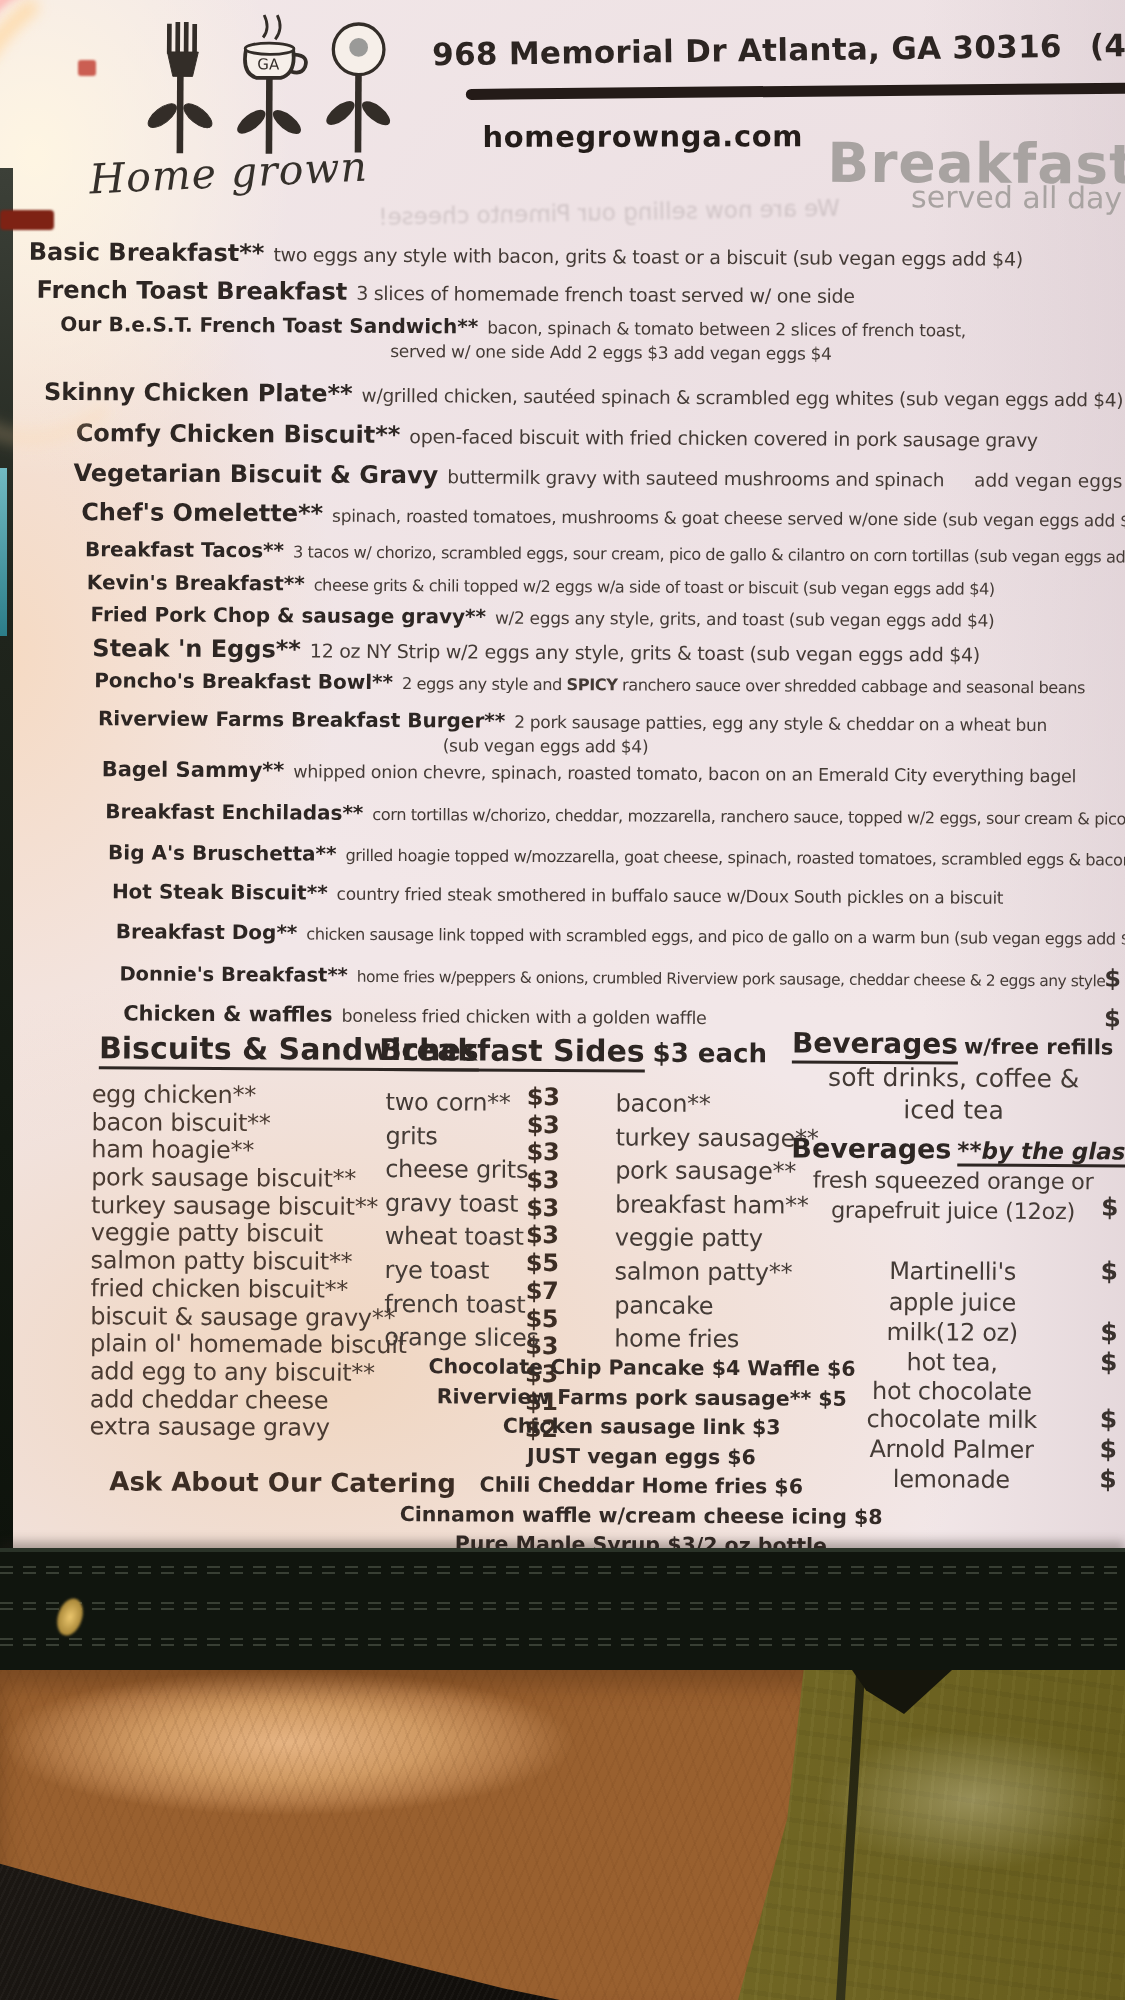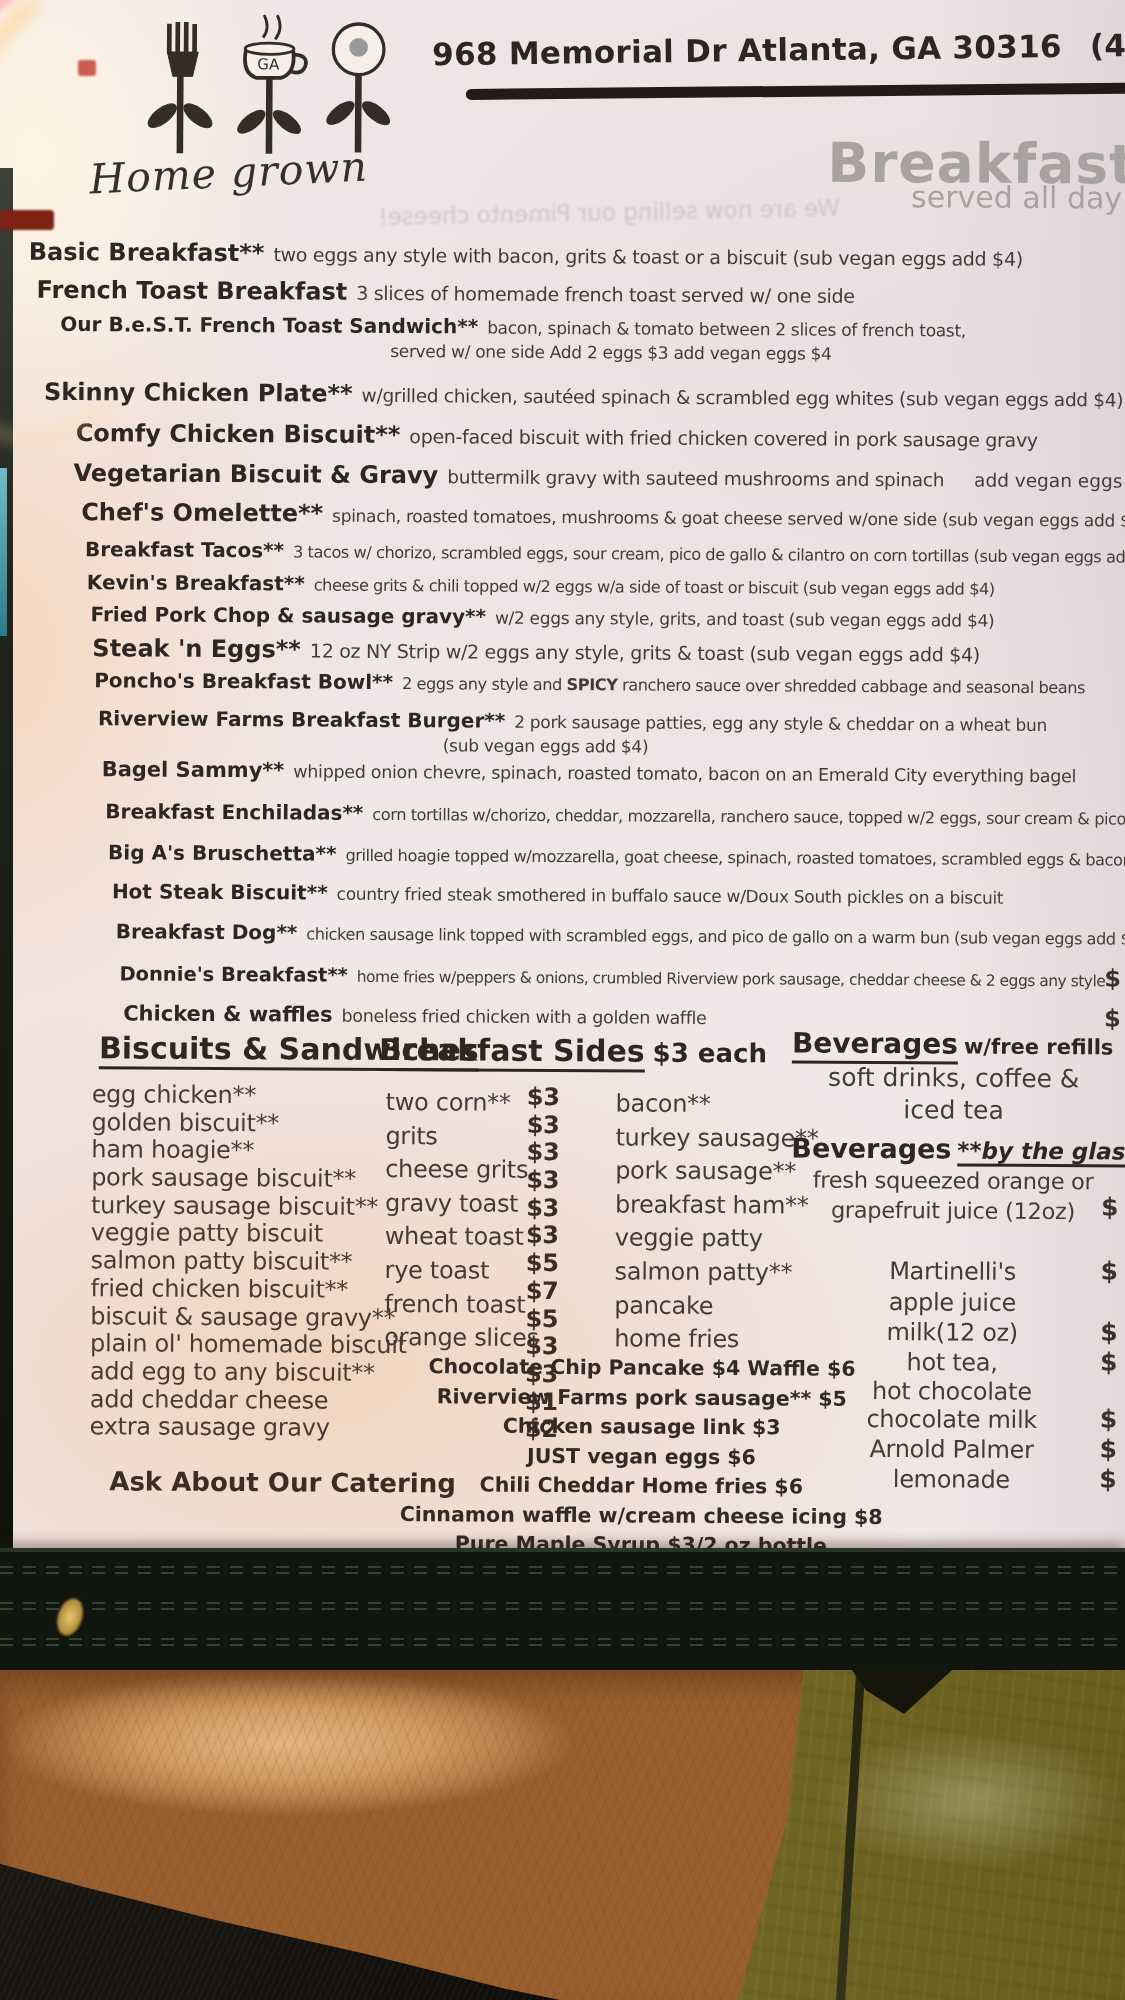--- a/index.html
+++ b/index.html
@@ -172,20 +172,21 @@
         <ellipse cx="233" cy="108" rx="18" ry="8" transform="rotate(-38 233 108)" fill="#332d28" stroke="none"></ellipse>
         <ellipse cx="271" cy="108" rx="18" ry="8" transform="rotate(38 271 108)" fill="#332d28" stroke="none"></ellipse>
       </g>
     </svg>
     <div class="abs logo-script">Home grown</div>
 
     <div class="abs addr">
       <span>968 Memorial Dr Atlanta, GA 30316</span><span class="phone">(404) 222</span>
     </div>
     <div class="abs addr-bar"></div>
+    <div class="abs website">homegrownga.com</div>
     <div class="abs menu-title">Breakfast M</div>
     <div class="abs tagline">served all day</div>
 
     <div class="entree e1 lg"><span class="ename">Basic Breakfast**</span><span class="edesc">two eggs any style with bacon, grits &amp; toast or a biscuit  (sub vegan eggs add $4)</span></div>
     <div class="entree e2 lg"><span class="ename">French Toast Breakfast</span><span class="edesc">3 slices of homemade french toast served w/ one side</span></div>
     <div class="entree e3 sm"><span class="ename">Our B.e.S.T. French Toast Sandwich**</span><span class="edesc">bacon, spinach &amp; tomato between 2 slices of french toast,</span><span class="eline2">served w/ one side  Add 2 eggs $3  add vegan eggs $4</span></div>
     <div class="entree e4 lg"><span class="ename">Skinny Chicken Plate**</span><span class="edesc">w/grilled chicken, sautéed spinach &amp; scrambled egg whites  (sub vegan eggs add $4)</span></div>
     <div class="entree e5 lg"><span class="ename">Comfy Chicken Biscuit**</span><span class="edesc">open-faced biscuit with fried chicken covered in pork sausage gravy</span></div>
     <div class="entree e6 lg"><span class="ename">Vegetarian Biscuit &amp; Gravy</span><span class="edesc">buttermilk gravy with sauteed mushrooms and spinach</span><span class="enote">add vegan eggs $6</span></div>
     <div class="entree e7 lg"><span class="ename">Chef's Omelette**</span><span class="edesc">spinach, roasted tomatoes, mushrooms &amp; goat cheese served w/one side (sub vegan eggs add $4)</span></div>
@@ -205,21 +206,21 @@
     <div class="price-edge pe19">$</div>
     <div class="price-edge pe20">$</div>
 
     <div class="sec-head h-biscuits"><span class="uline">Biscuits &amp; Sandwiches</span></div>
     <div class="abs bisc-list">
       <div class="bisc-row">
           <span>egg  chicken**</span>
           <span class="bp">$3</span>
         </div>
       <div class="bisc-row">
-          <span>golden biscuit**</span>
+          <span>bacon biscuit**</span>
           <span class="bp">$3</span>
         </div>
       <div class="bisc-row">
           <span>ham hoagie**</span>
           <span class="bp">$3</span>
         </div>
       <div class="bisc-row">
           <span>pork sausage biscuit**</span>
           <span class="bp">$3</span>
         </div>

